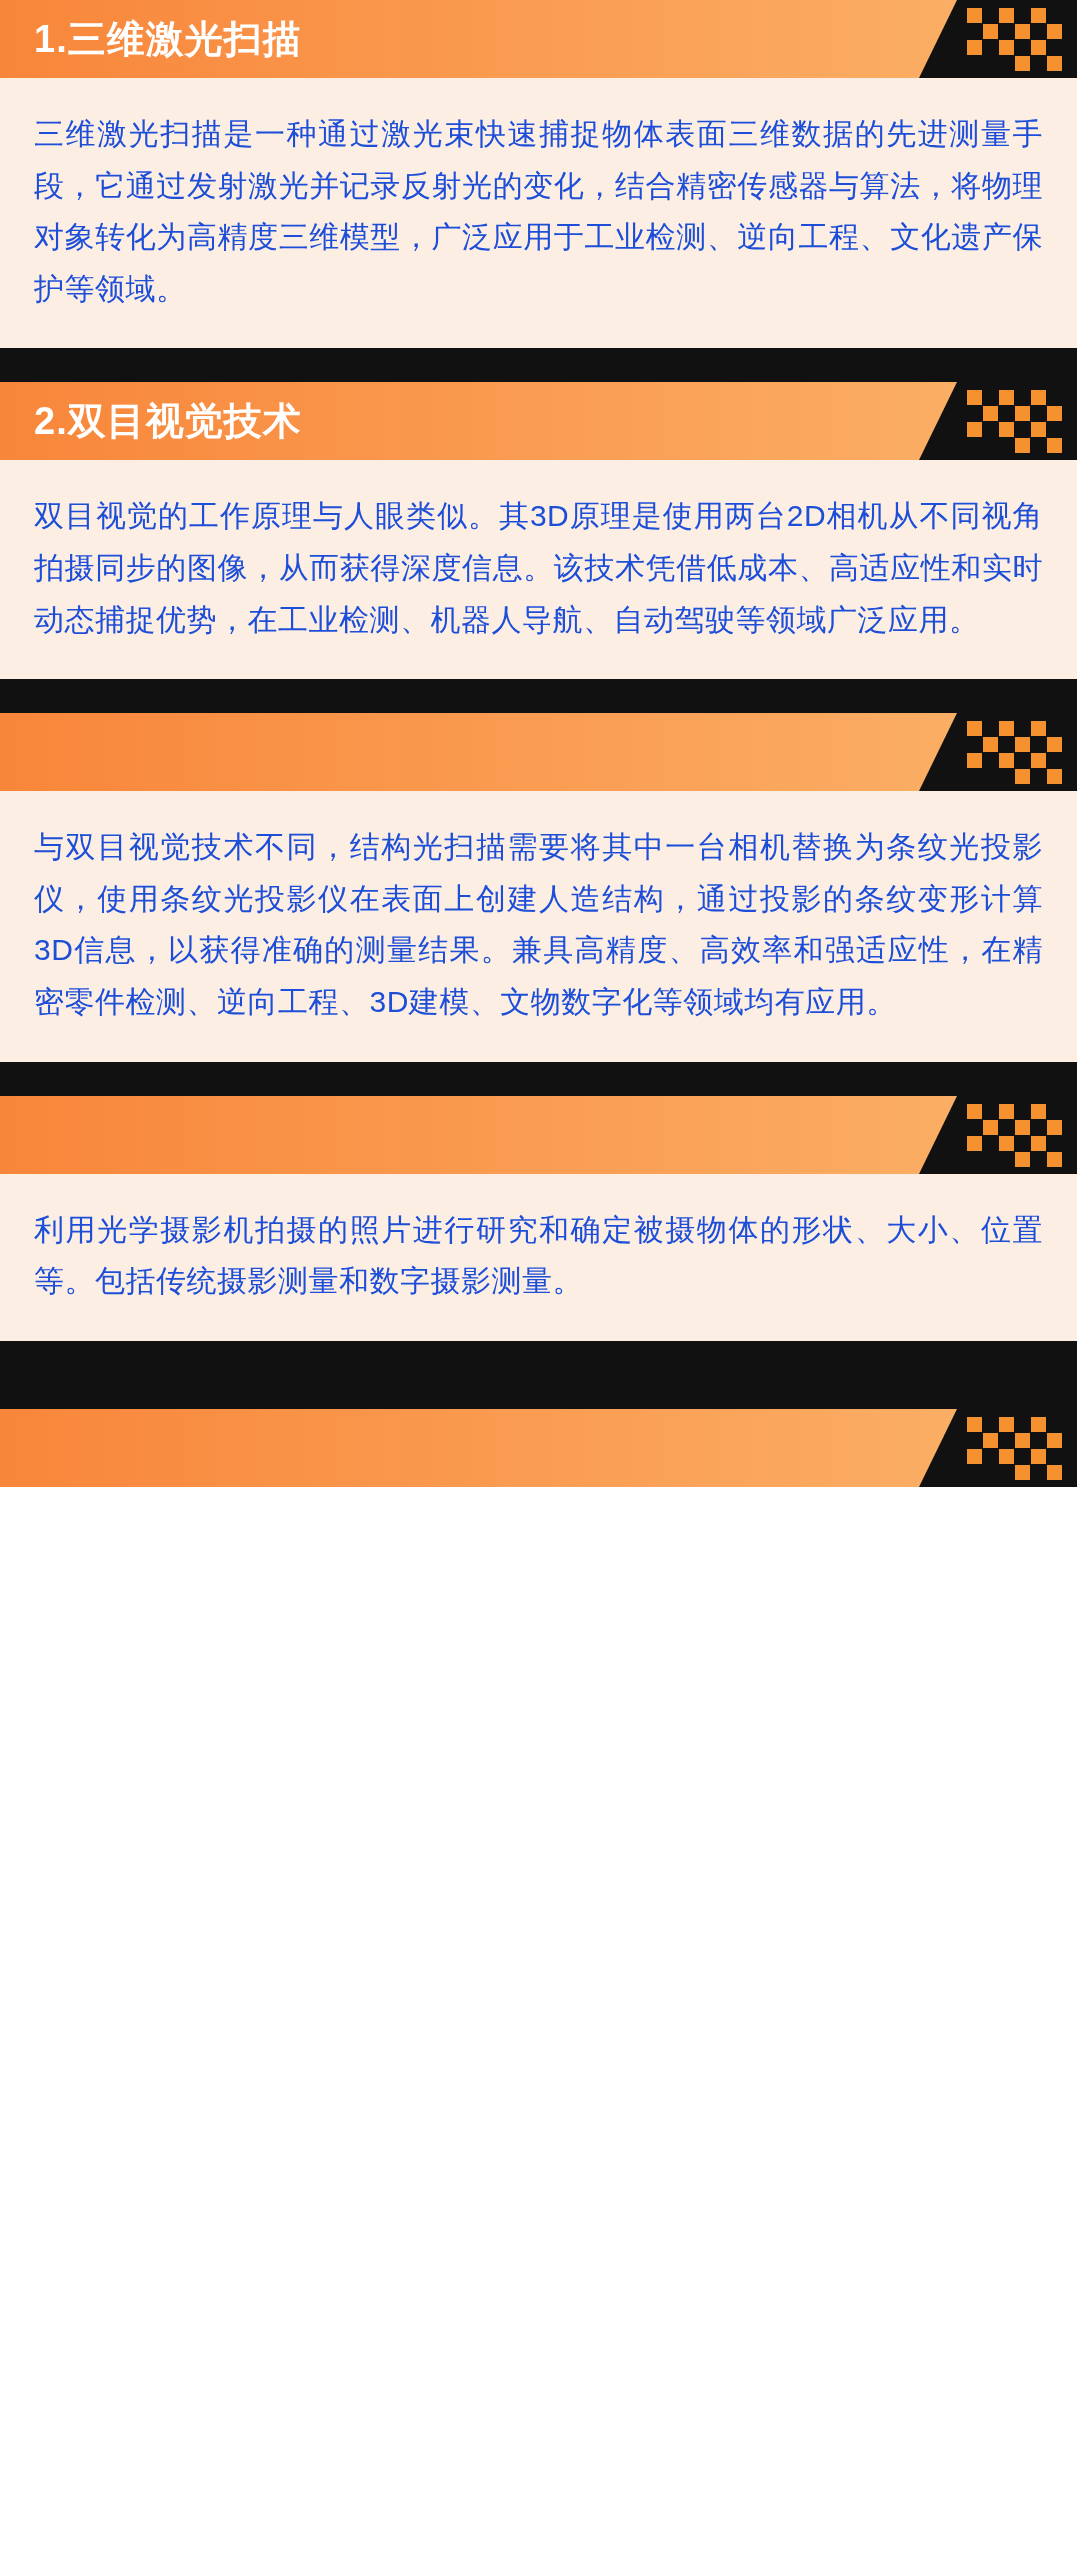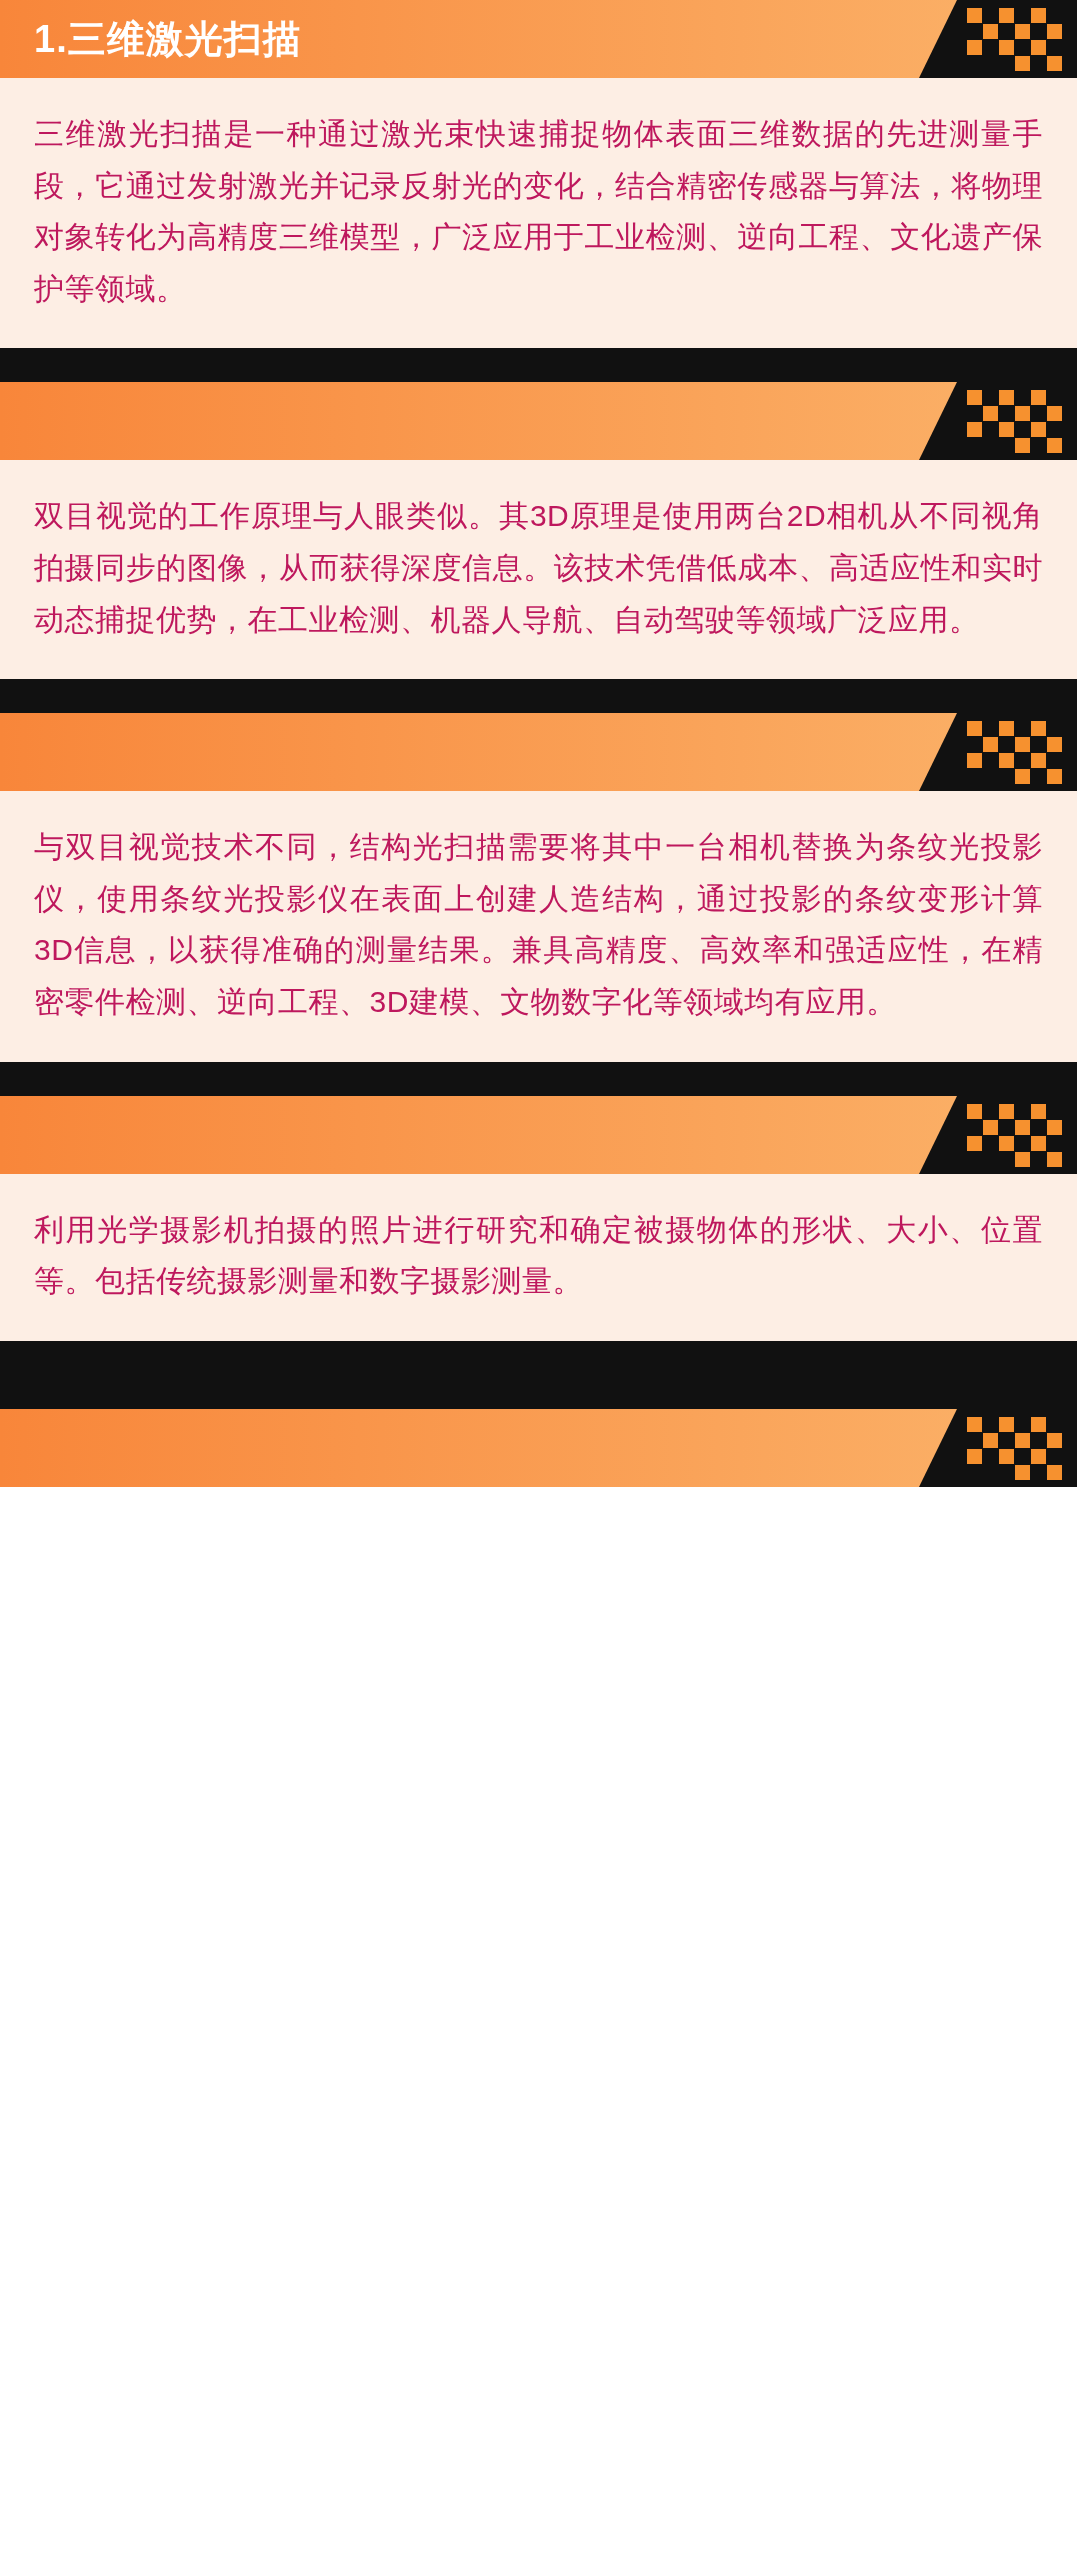--- a/index.html
+++ b/index.html
@@ -69,21 +69,21 @@
   }
   .checker i {
     position: absolute;
     display: block;
     width: 15px;
     height: 15px;
     background: #f6912f;
   }
   .body-text {
     padding: 30px 34px 34px 34px;
-    color: #be185d;
+    color: #1d4ed8;
     font-size: 30px;
     line-height: 1.72;
     letter-spacing: 0.5px;
     text-align: justify;
   }
   .black-gap {
     height: 34px;
     background: #111111;
   }
 </style>
@@ -109,20 +109,21 @@
         <i style="left:48px;top:48px;"></i>
           <i style="left:80px;top:48px;"></i>
       </span>
     </div>
     <div class="body-text">三维激光扫描是一种通过激光束快速捕捉物体表面三维数据的先进测量手段，它通过发射激光并记录反射光的变化，结合精密传感器与算法，将物理对象转化为高精度三维模型，广泛应用于工业检测、逆向工程、文化遗产保护等领域。</div>
   </div>
   <div class="black-gap"></div>
 
   <div class="section">
     <div class="header-bar">
+      <span class="title">2.双目视觉技术</span>
       <span class="wedge"></span>
       <span class="checker">
         <i style="left:0px;top:0px;"></i>
           <i style="left:32px;top:0px;"></i>
           <i style="left:64px;top:0px;"></i>
         <i style="left:16px;top:16px;"></i>
           <i style="left:48px;top:16px;"></i>
           <i style="left:80px;top:16px;"></i>
         <i style="left:0px;top:32px;"></i>
           <i style="left:32px;top:32px;"></i>

